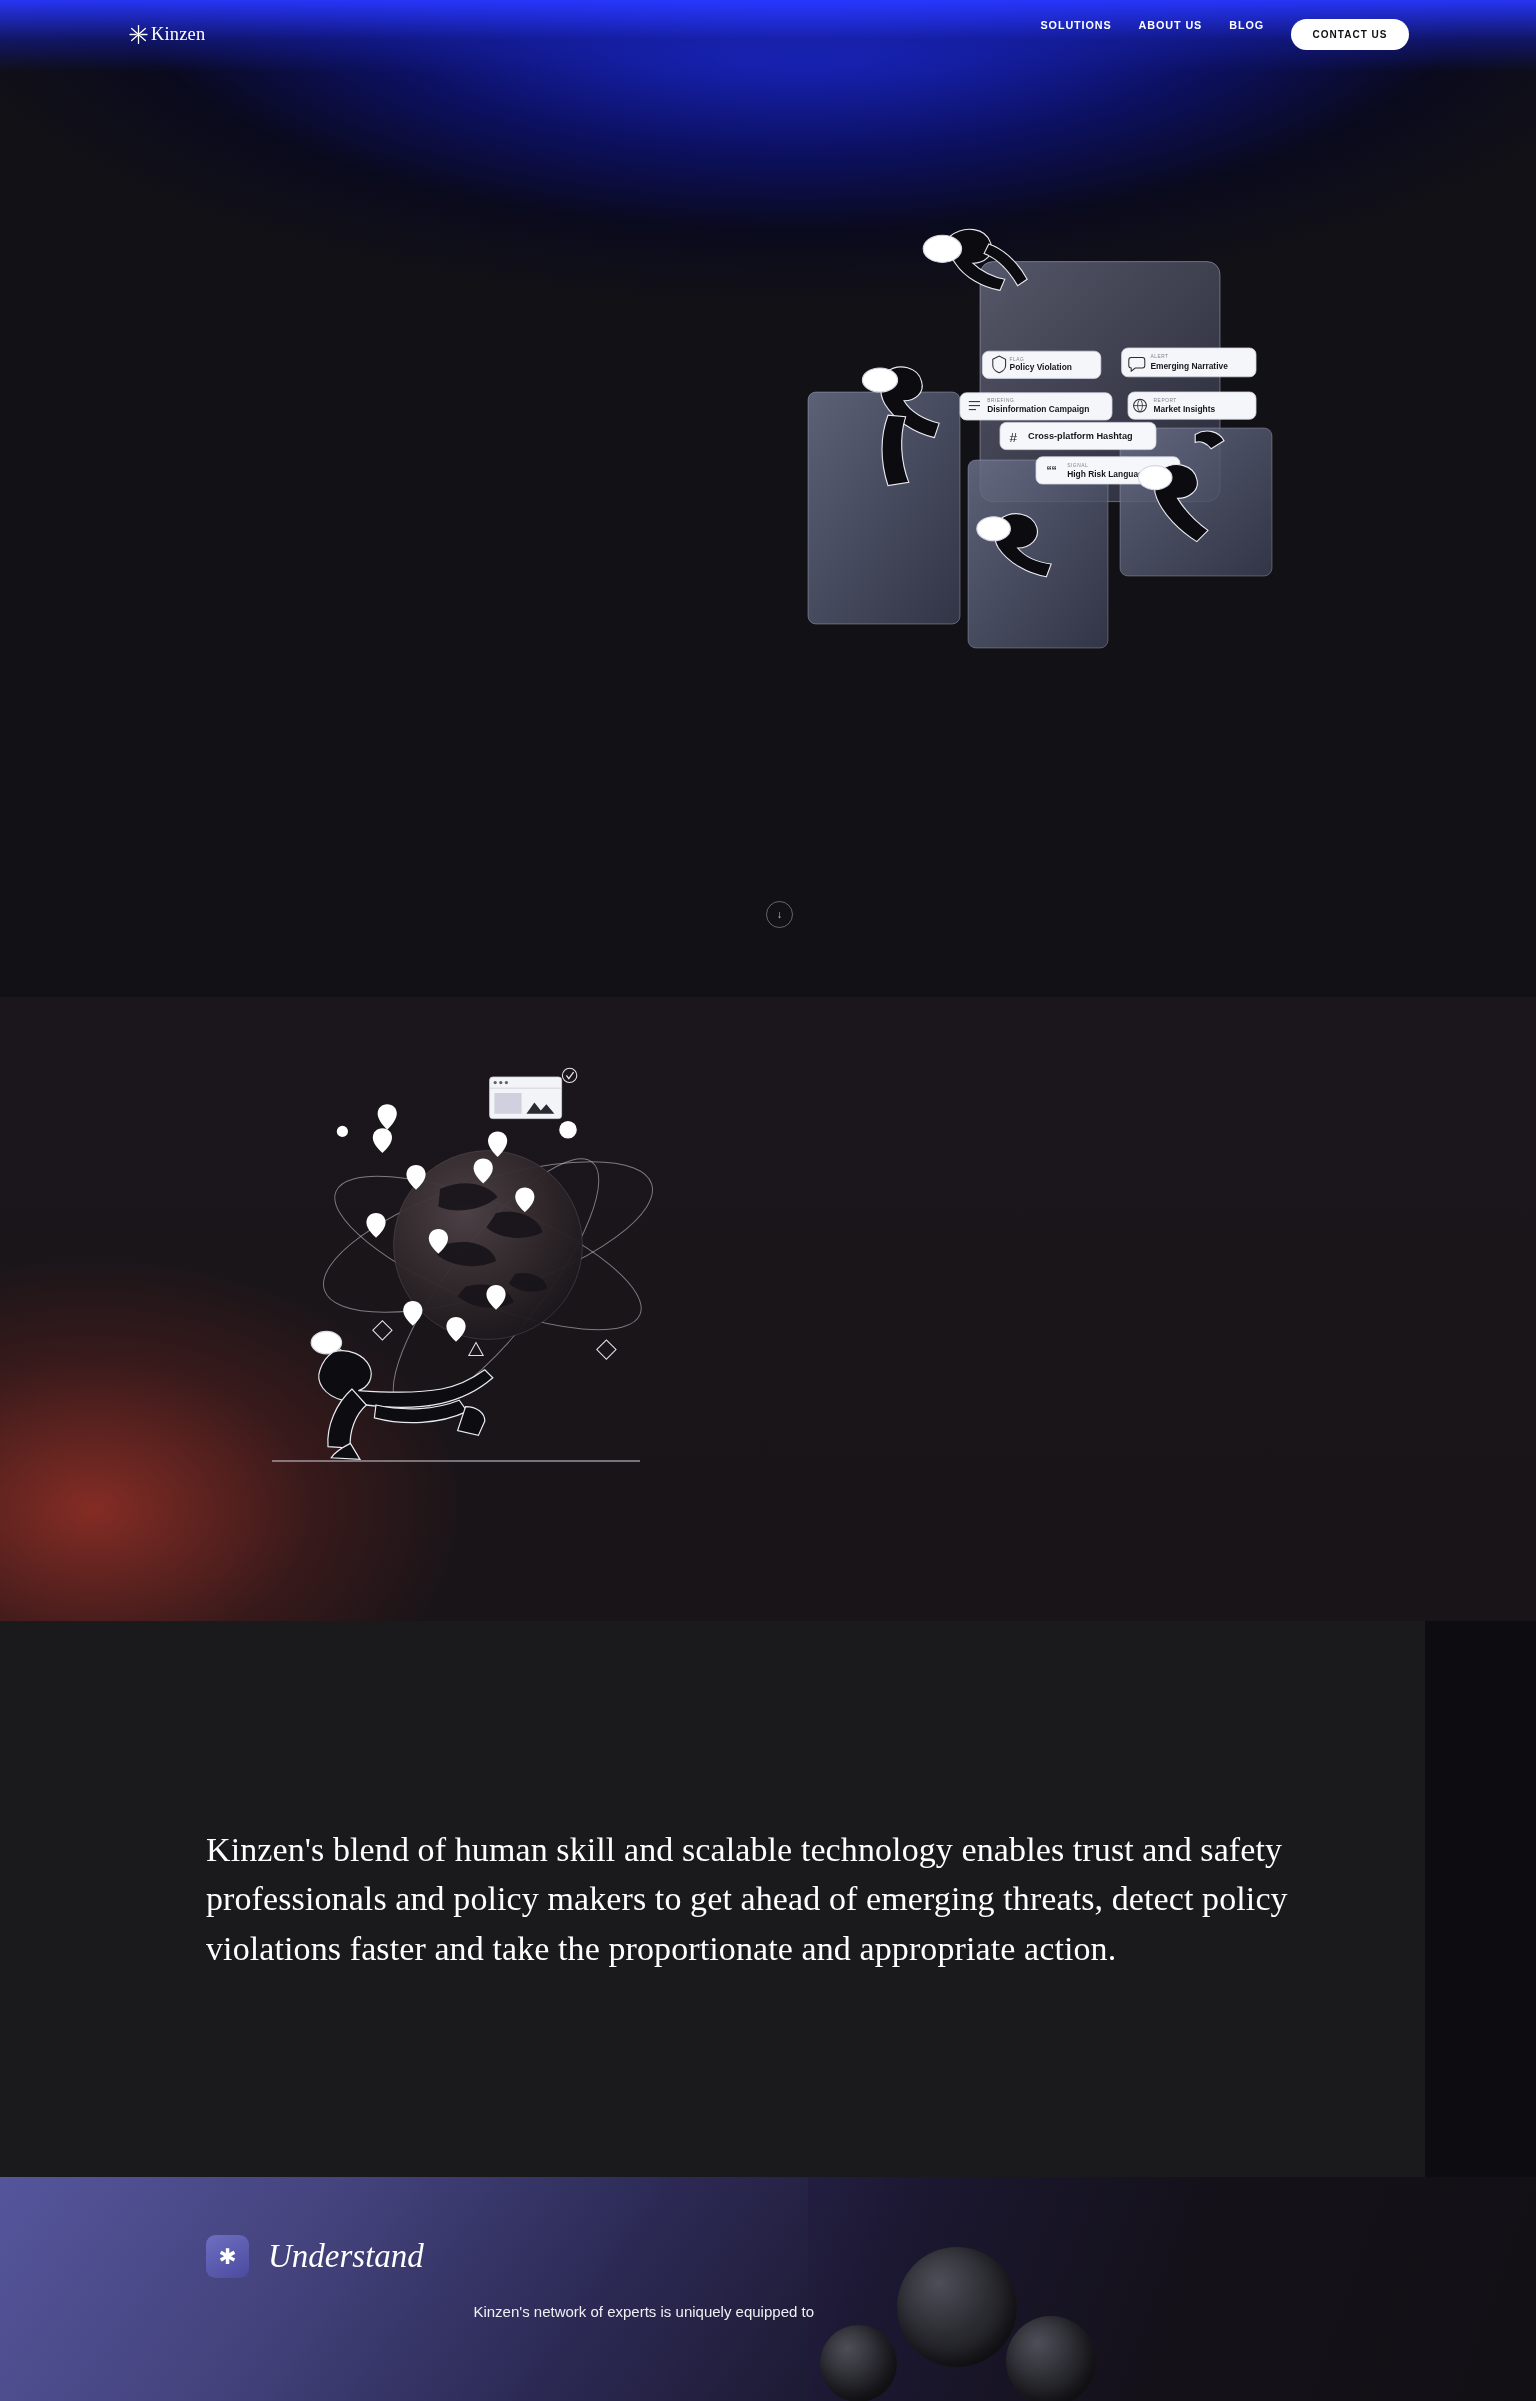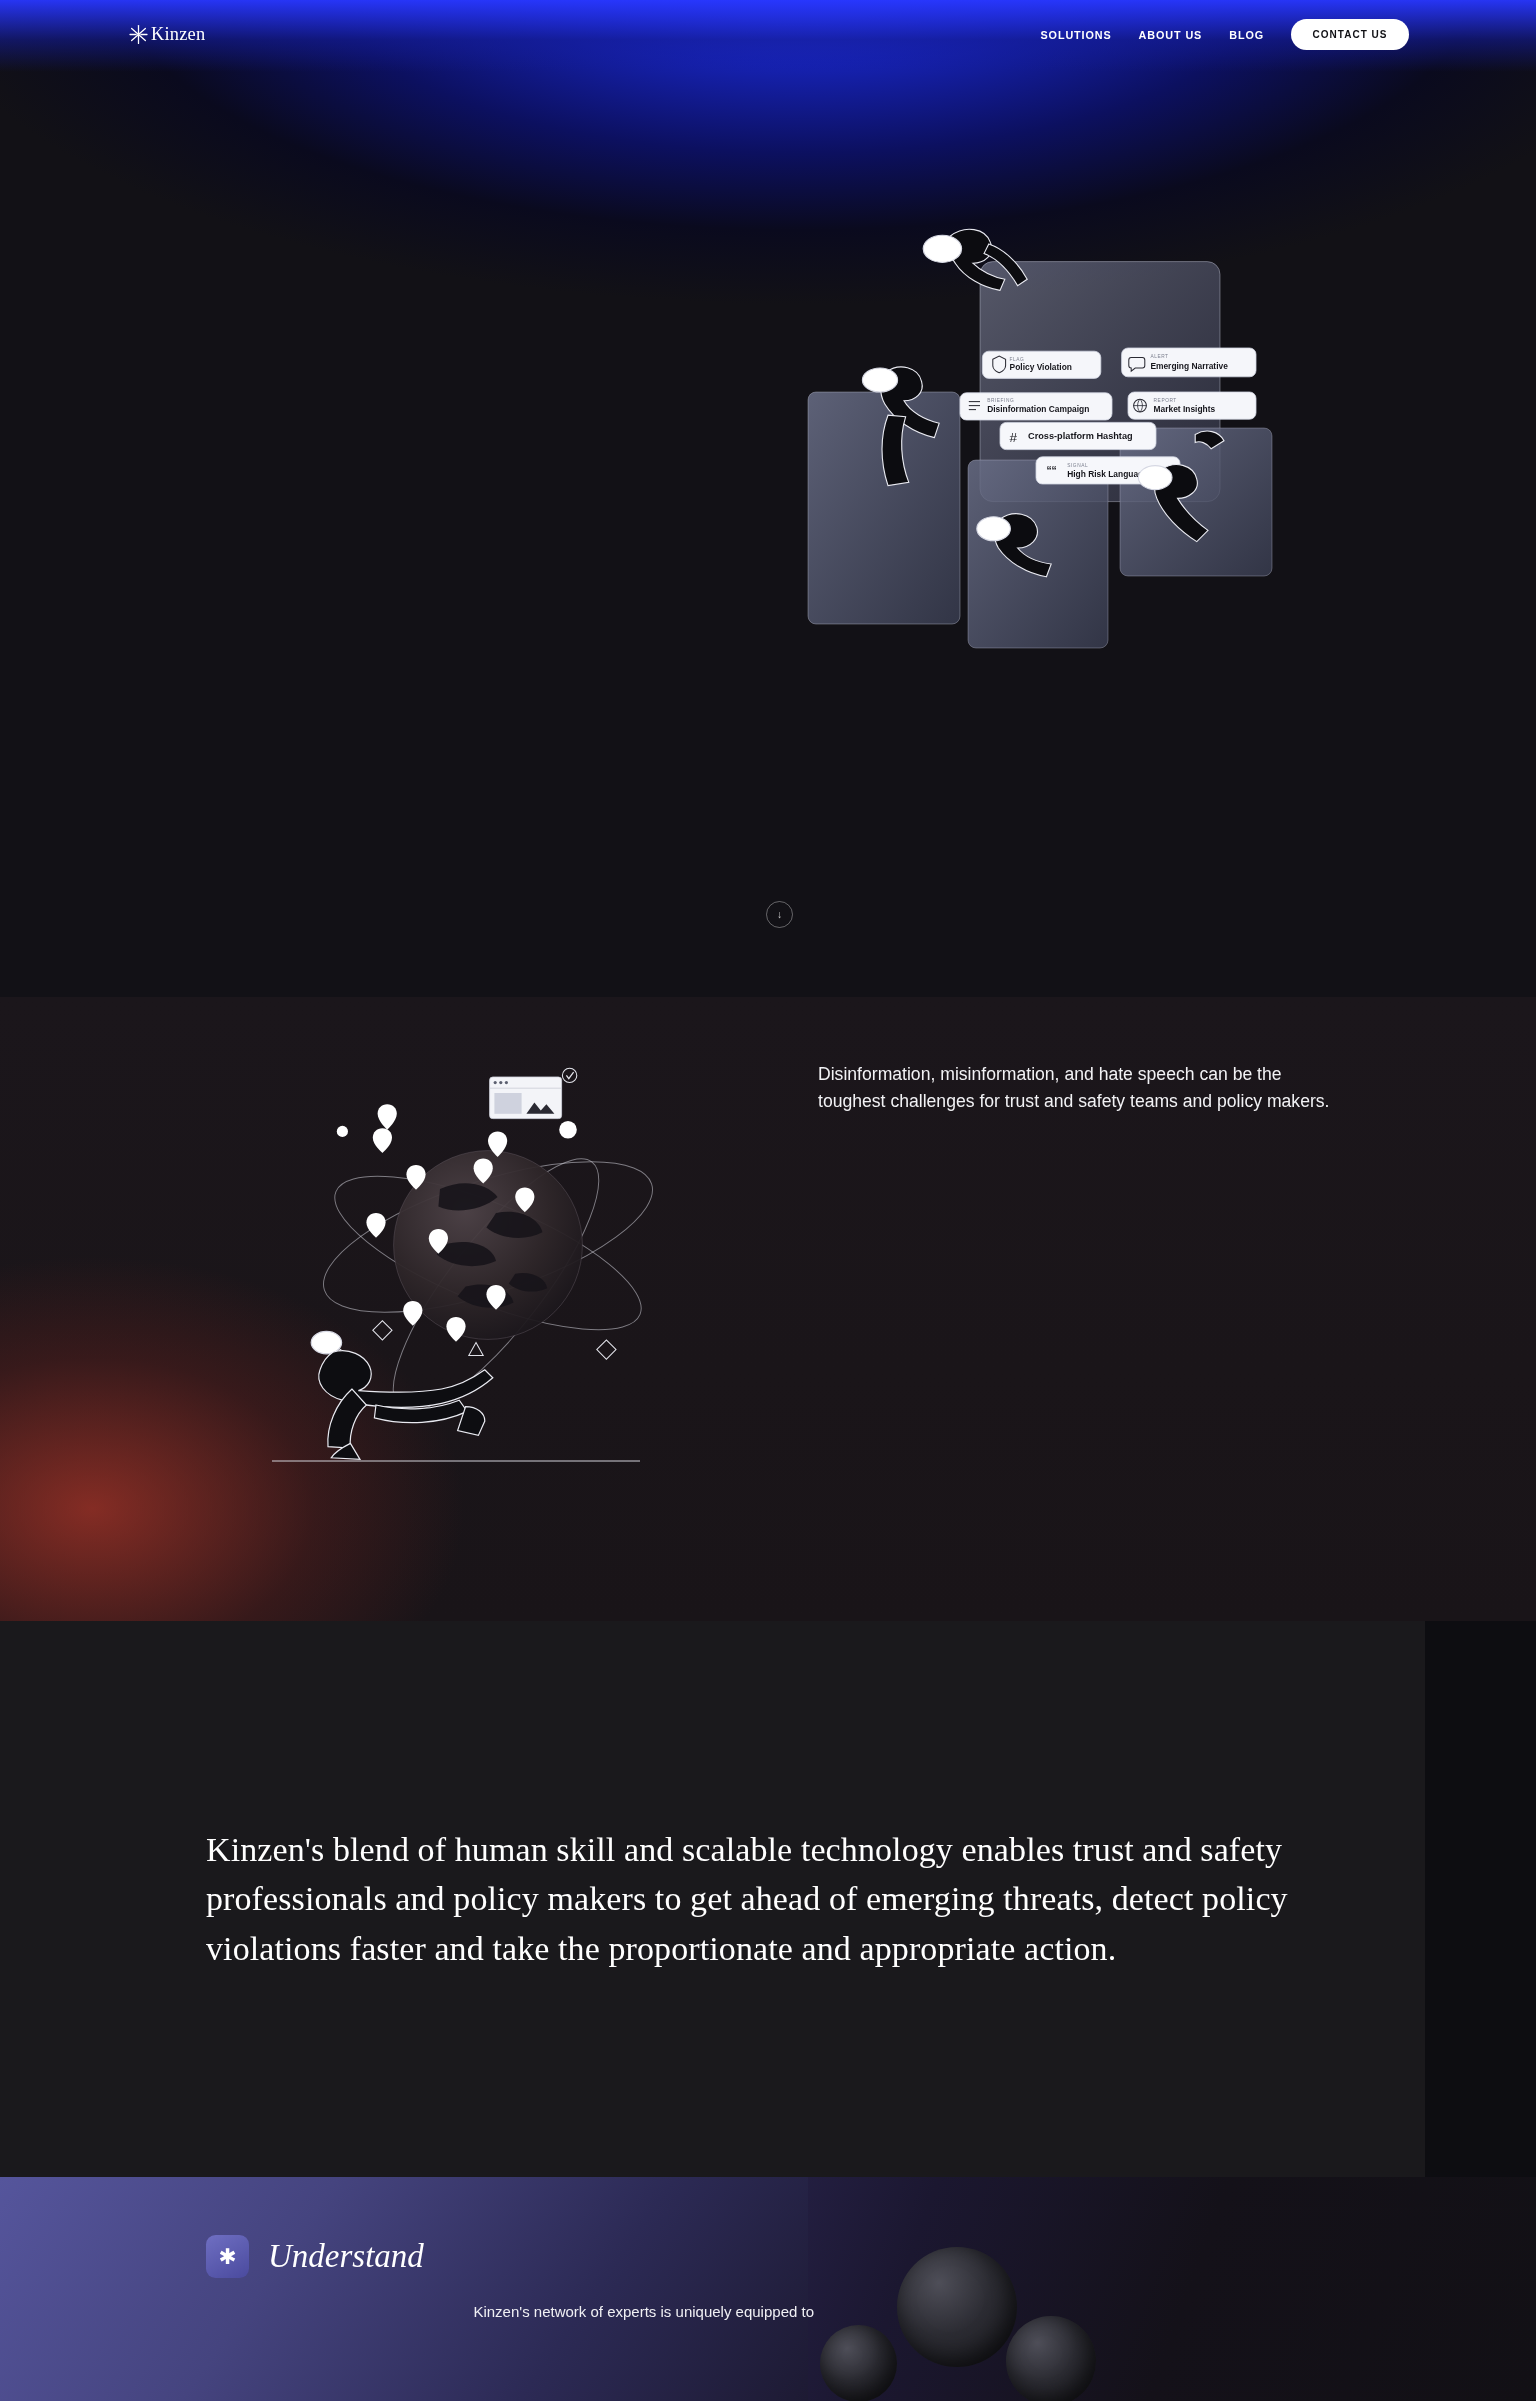--- a/index.html
+++ b/index.html
@@ -26,21 +26,21 @@
     background:linear-gradient(180deg, rgba(40,55,255,0.95) 0%, rgba(20,28,150,0.6) 55%, rgba(10,10,40,0) 100%);
     pointer-events:none;
   }
   .navbar {
     position:absolute; left:0; top:0; width:1537px; height:69px;
     display:flex; align-items:center; z-index:10;
   }
   .brand { display:flex; align-items:center; gap:2px; margin-left:128px; }
   .brand-mark { width:21px; height:21px; position:relative; }
   .brand-name { font-size:18.4px; font-family:"Liberation Serif", serif; letter-spacing:0.2px; }
-  .nav-right { margin-left:auto; margin-right:128px; display:flex; align-items:center; gap:27px; }
+  .nav-right { margin-left:auto; margin-right:128px; display:flex; align-items:flex-start; gap:27px; }
   .nav-link {
     font-size:10.8px; letter-spacing:0.9px; font-weight:bold; color:#ffffff;
     text-decoration:none; text-transform:uppercase;
   }
   .nav-cta {
     background:#ffffff; color:#101014; border-radius:800px;
     padding:10.4px 21.6px; font-size:10px; font-weight:bold; letter-spacing:1px;
     text-transform:uppercase; border:none; cursor:pointer; white-space:nowrap;
   }
 
@@ -306,21 +306,20 @@
           <path d="M120 430 c-20 18 -32 46 -30 72 l28 2 c-2 -20 6 -42 20 -54z"></path>
           <path d="M150 450 c36 8 74 6 104 -6 l10 14 c-34 16 -78 18 -116 8z"></path>
           <path d="M262 452 c14 0 24 8 24 18 l-8 18 -26 -6 z"></path>
           <path d="M118 498 c-12 6 -20 12 -24 18 l36 2z"></path>
         </g>
         <line x1="20" y1="520" x2="480" y2="520" stroke="#d9dae2" stroke-width="1.2"></line>
       </svg>
     </div>
 
     <div class="sec2-copy">
-      <p>Disinformation, misinformation, and hate speech can be the toughest challenges for trust and safety teams and policy makers.</p>
     </div>
   </section>
 
   <section class="sec3">
     <p class="sec3-text">Kinzen's blend of human skill and scalable technology enables trust and safety professionals and policy makers to get ahead of emerging threats, detect policy violations faster and take the proportionate and appropriate action.</p>
   </section>
 
   <section class="sec4">
     <div class="sec4-left"></div>
 

